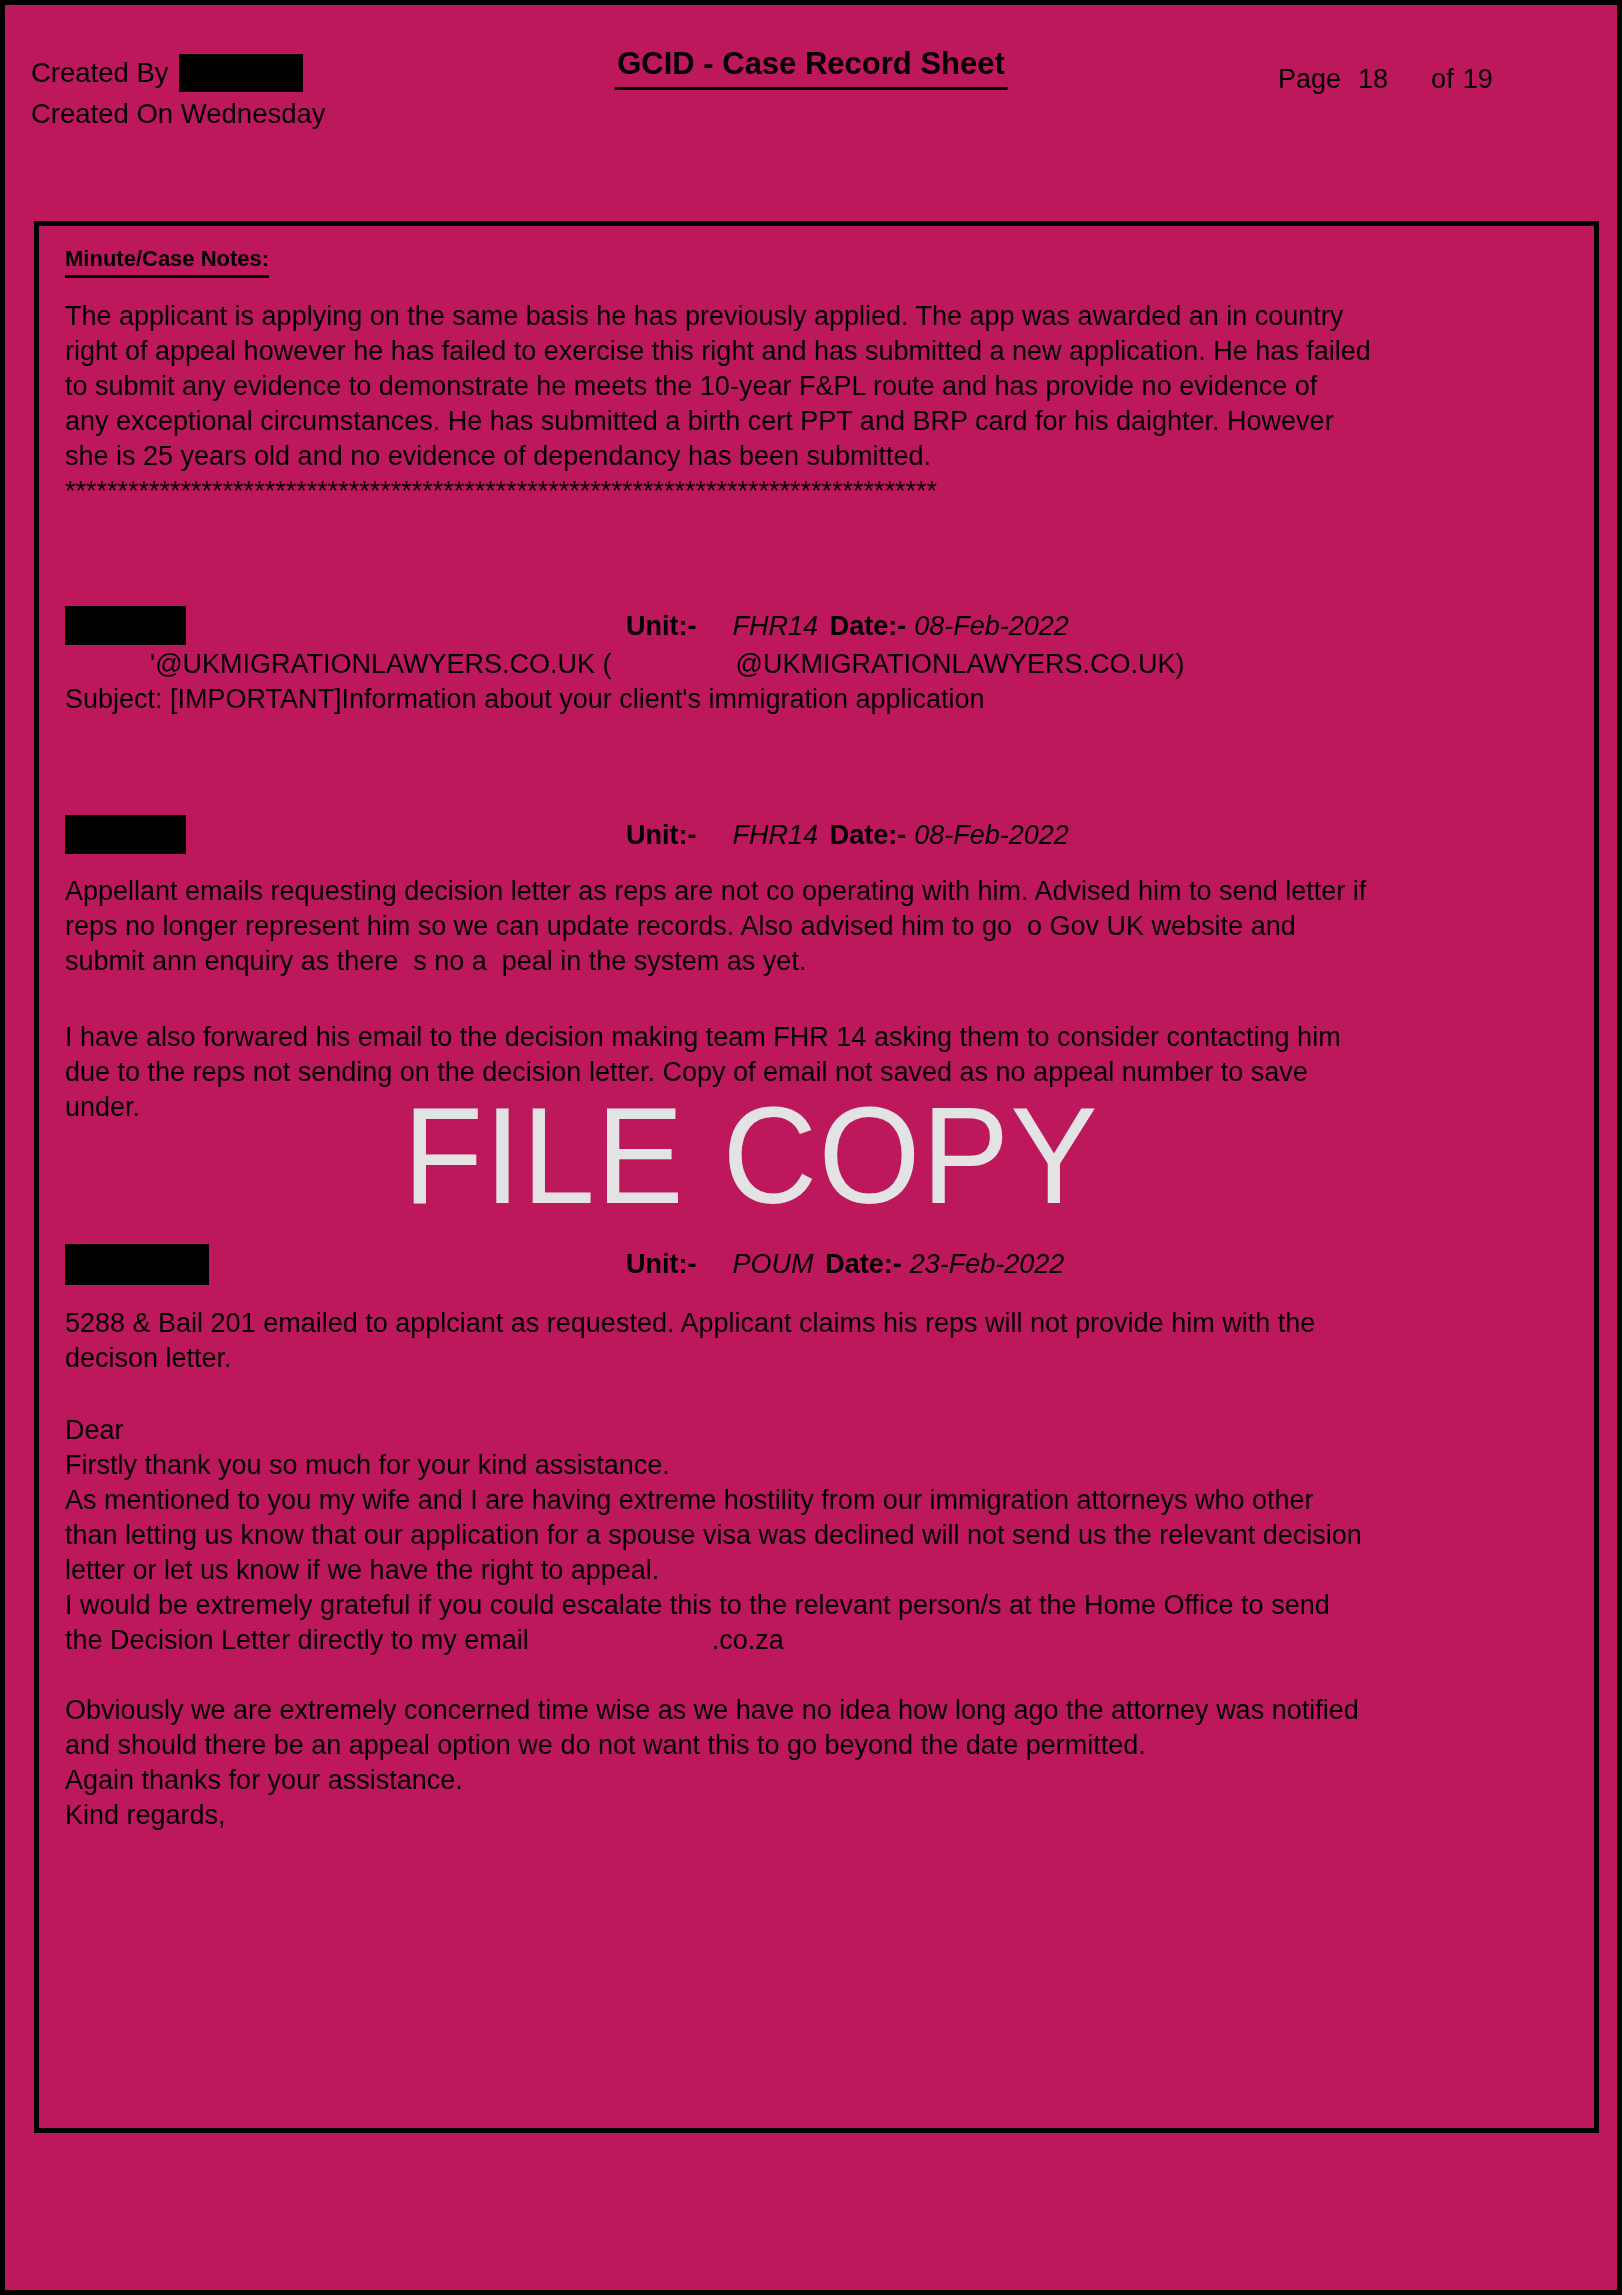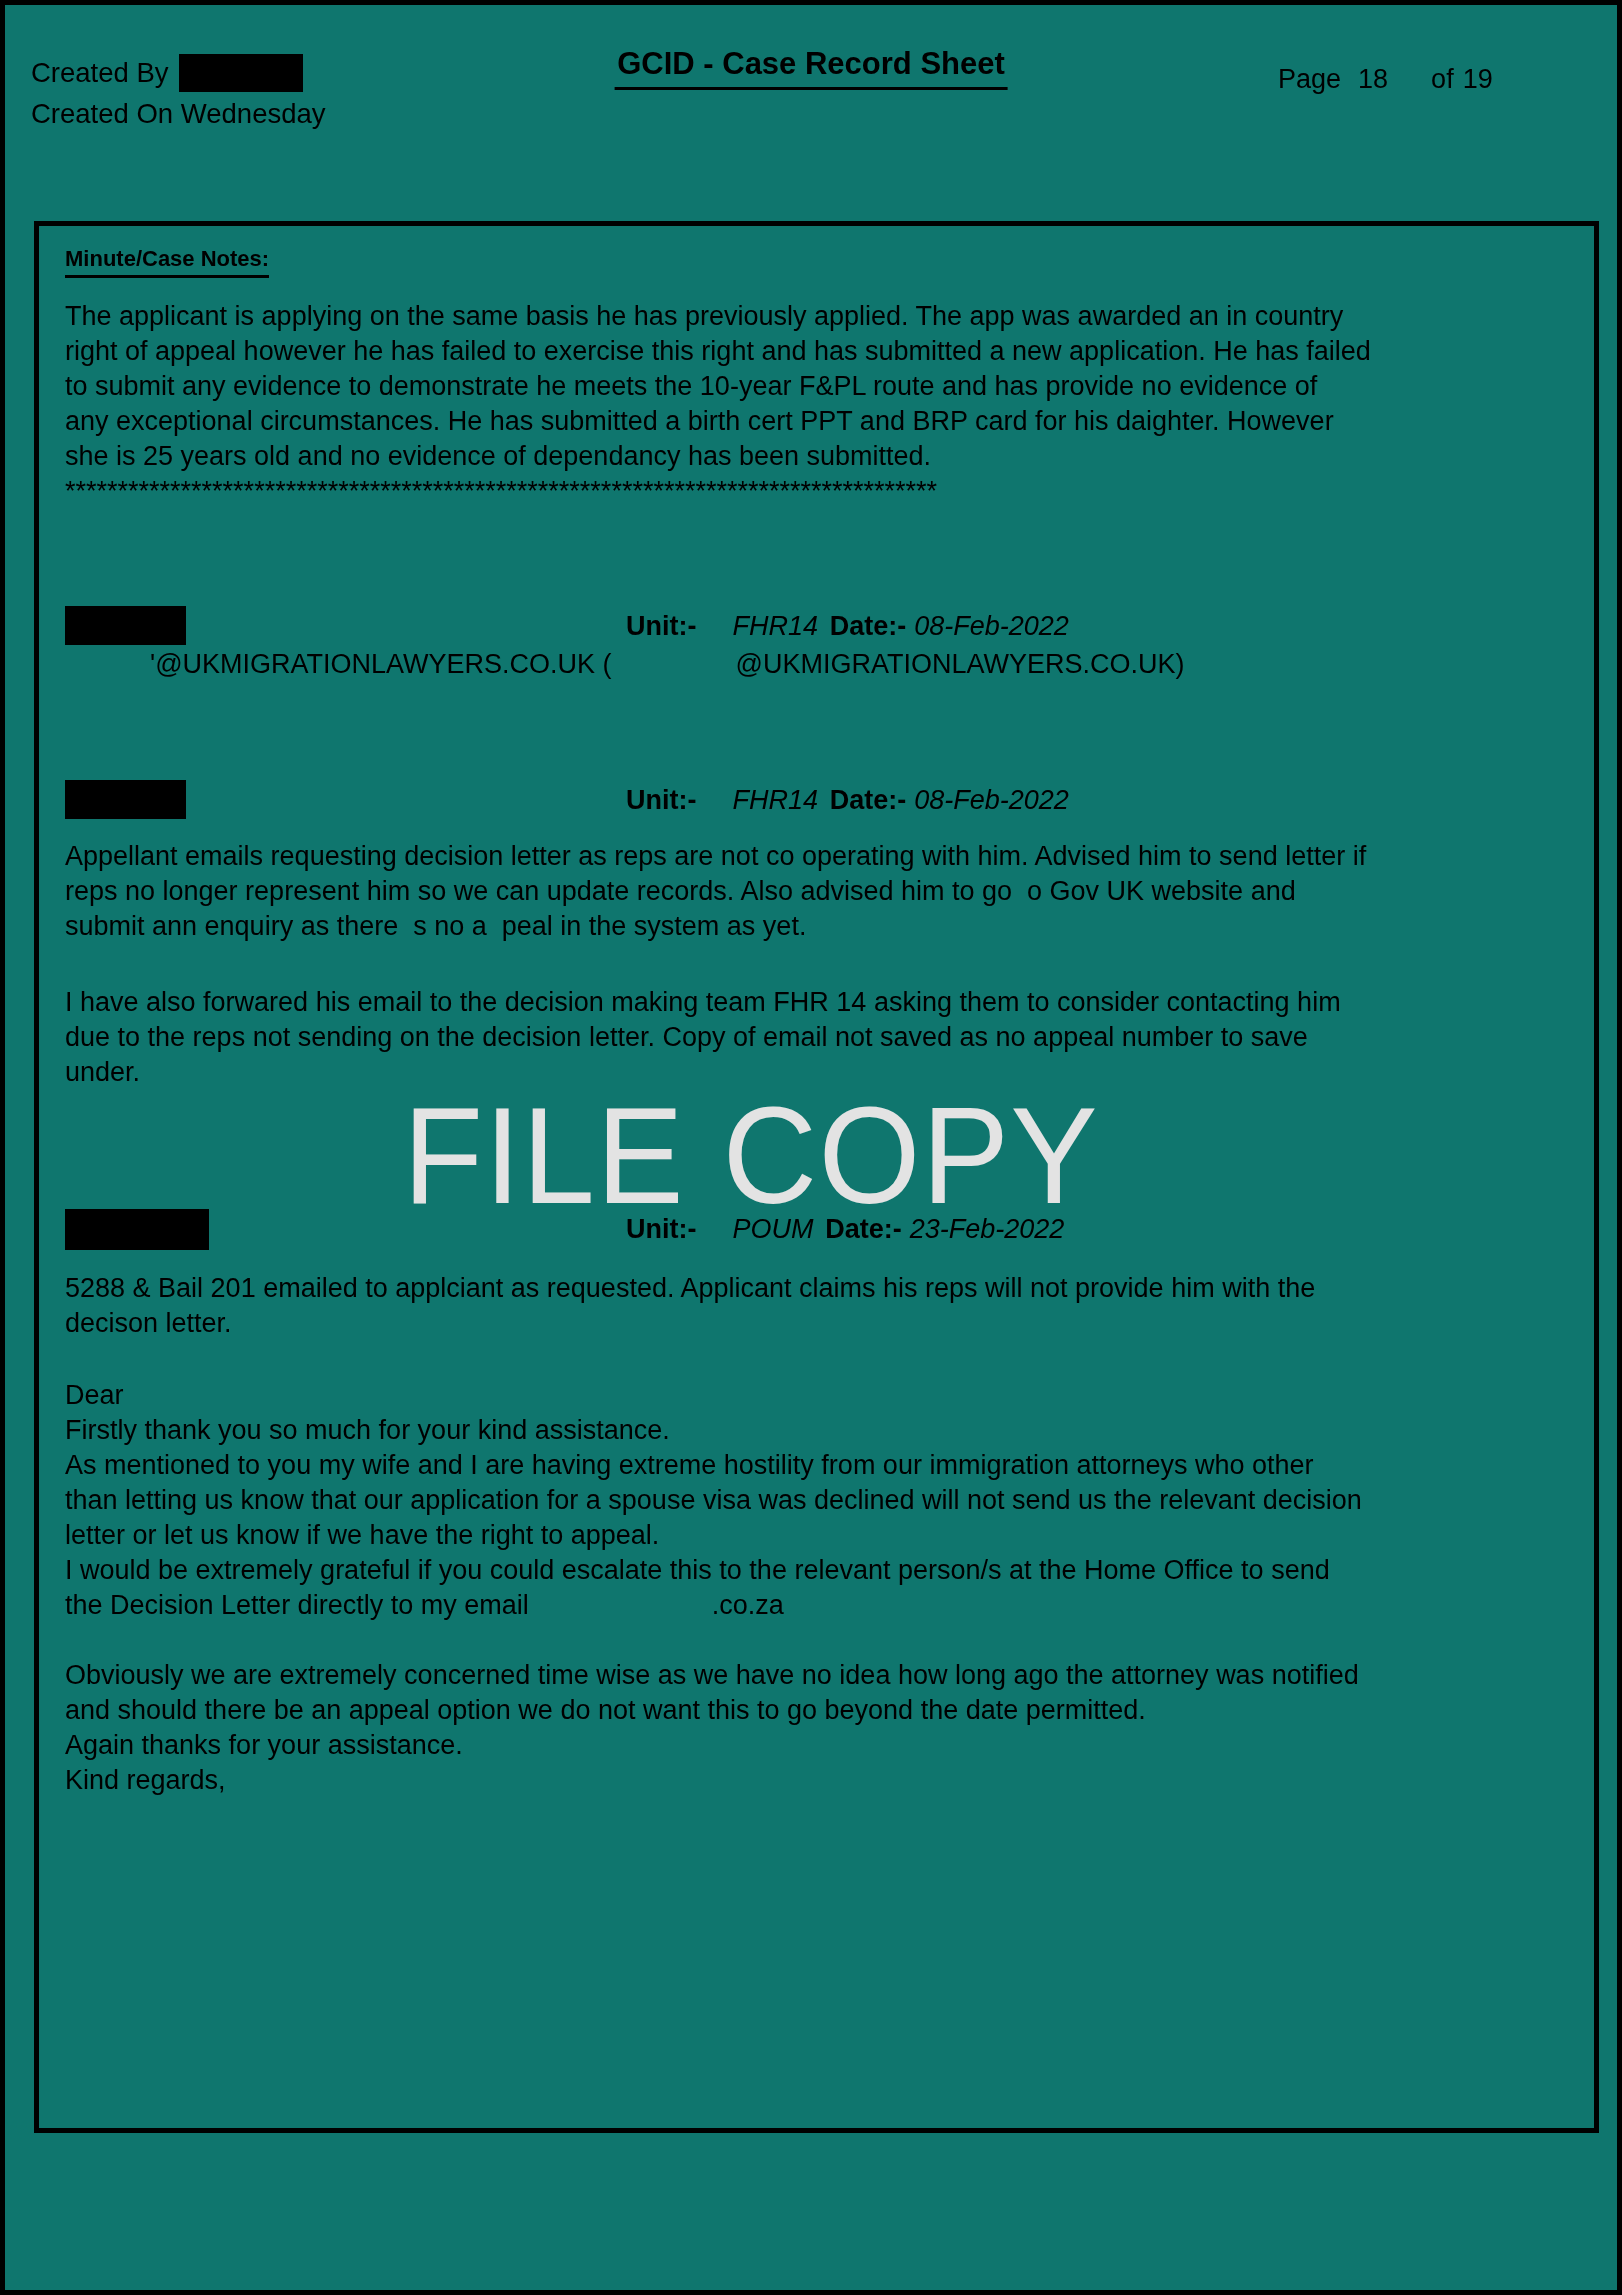--- a/index.html
+++ b/index.html
@@ -1,20 +1,20 @@
 <!DOCTYPE html>
 <html style="font-size:10.5px"><head>
 <meta charset="utf-8">
 <style>
   html, body { margin: 0; padding: 0; background: #888; }
   .page {
     position: relative;
     width: 1622px;
     height: 2295px;
-    background: #0f766e;
+    background: #be185d;
     border: 5.2px solid #000;
     box-sizing: border-box;
     font-family: "Liberation Sans", "DejaVu Sans", sans-serif;
     color: #000;
     overflow: hidden;
   }
   
   .created-by {
     position: absolute; left: 26px; top: 47px;
     display: flex; align-items: center; height: 41px;
@@ -120,20 +120,21 @@
 any exceptional circumstances. He has submitted a birth cert PPT and BRP card for his daighter. However
 she is 25 years old and no evidence of dependancy has been submitted.</div>
     <div class="line separator">***********************************************************************************</div>
 
     
     <div class="entry-header e1">
       <span class="redaction blk1"></span>
       <span class="unit-line"><span class="b">Unit:-</span><span class="sp-55"></span><span class="i">FHR14</span><span class="sp-18"></span><span class="b">Date:-</span><span class="sp-12"></span><span class="i">08-Feb-2022</span></span>
     </div>
     <div class="line recipients-line"><span>'@UKMIGRATIONLAWYERS.CO.UK (</span><span class="sp-190"></span><span>@UKMIGRATIONLAWYERS.CO.UK)</span></div>
+    <div class="line">Subject: [IMPORTANT]Information about your client's immigration application</div>
 
     
     <div class="entry-header e2">
       <span class="redaction blk2"></span>
       <span class="unit-line"><span class="b">Unit:-</span><span class="sp-55"></span><span class="i">FHR14</span><span class="sp-18"></span><span class="b">Date:-</span><span class="sp-12"></span><span class="i">08-Feb-2022</span></span>
     </div>
     <div class="para entry2-para1">Appellant emails requesting decision letter as reps are not co operating with him. Advised him to send letter if
 reps no longer represent him so we can update records. Also advised him to go  o Gov UK website and
 submit ann enquiry as there  s no a  peal in the system as yet.</div>
     <div class="para entry2-para2">I have also forwared his email to the decision making team FHR 14 asking them to consider contacting him

